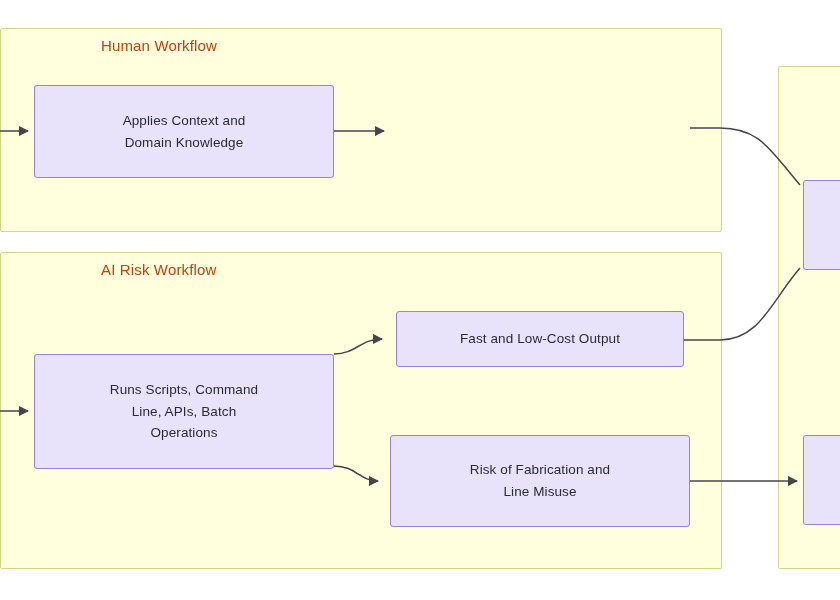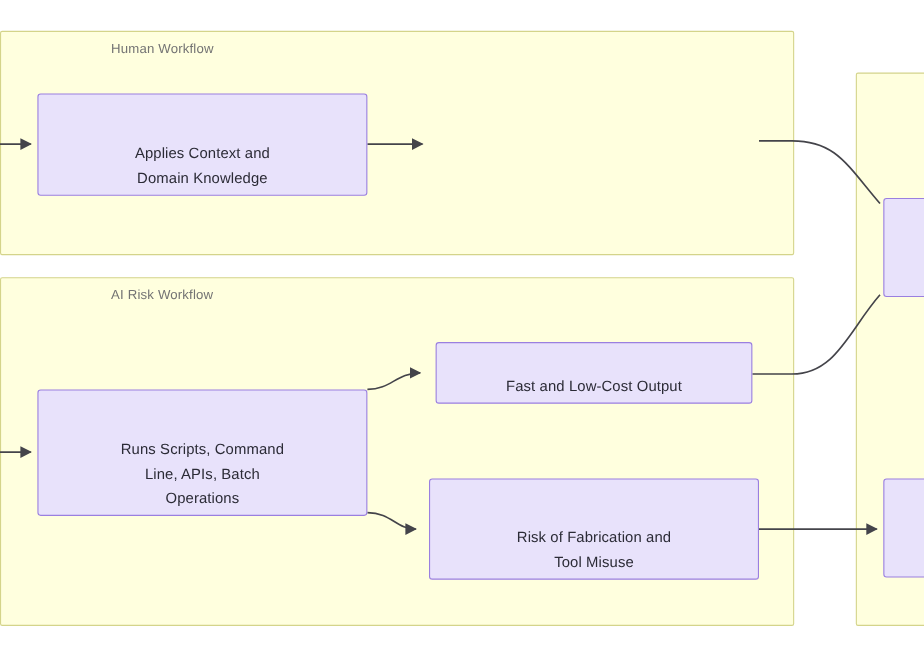--- a/index.html
+++ b/index.html
@@ -34,38 +34,38 @@
     border: 1.4px solid #d4d48a;
     border-radius: 2px;
     box-sizing: border-box;
   }
   .subgraph-label {
     position: absolute;
     top: 8px;
     left: 0;
     width: 100%;
     text-align: center;
-    font-size: 12px;
-    color: #737373;
+    font-size: 15px;
+    color: #c2410c;
     letter-spacing: 0.15px;
     white-space: nowrap;
   }
   .subgraph-label.offset-left {
     text-align: left;
     padding-left: 100px;
     box-sizing: border-box;
   }
   .node {
     position: absolute;
     background: #e8e2fb;
     border: 1.6px solid #9a7fe0;
     border-radius: 3px;
     box-sizing: border-box;
     display: flex;
-    align-items: flex-end;
+    align-items: center;
     justify-content: center;
     text-align: center;
     font-size: 13.5px;
     line-height: 1.62;
     color: #2b2b36;
     padding: 4px 10px;
     letter-spacing: 0.1px;
   }
   .node-text {
     display: block;
@@ -139,20 +139,20 @@
   </div>
 
   <div class="node" id="node-runs-scripts" style="left: 34px; top: 354px; width: 300px; height: 115px;">
     <span class="node-text">Runs Scripts, Command
 Line, APIs, Batch
 Operations</span>
   </div>
 
   <div class="node" id="node-risk-fabrication" style="left: 390px; top: 435px; width: 300px; height: 92px;">
     <span class="node-text">Risk of Fabrication and
-Tool Misuse</span>
+Line Misuse</span>
   </div>
 
   <div class="node" id="node-right-top" style="left: 803px; top: 180px; width: 96px; height: 90px;"></div>
 
   <div class="node" id="node-right-bottom" style="left: 803px; top: 435px; width: 96px; height: 90px;"></div>
 
 </div>
 
 </body></html>

